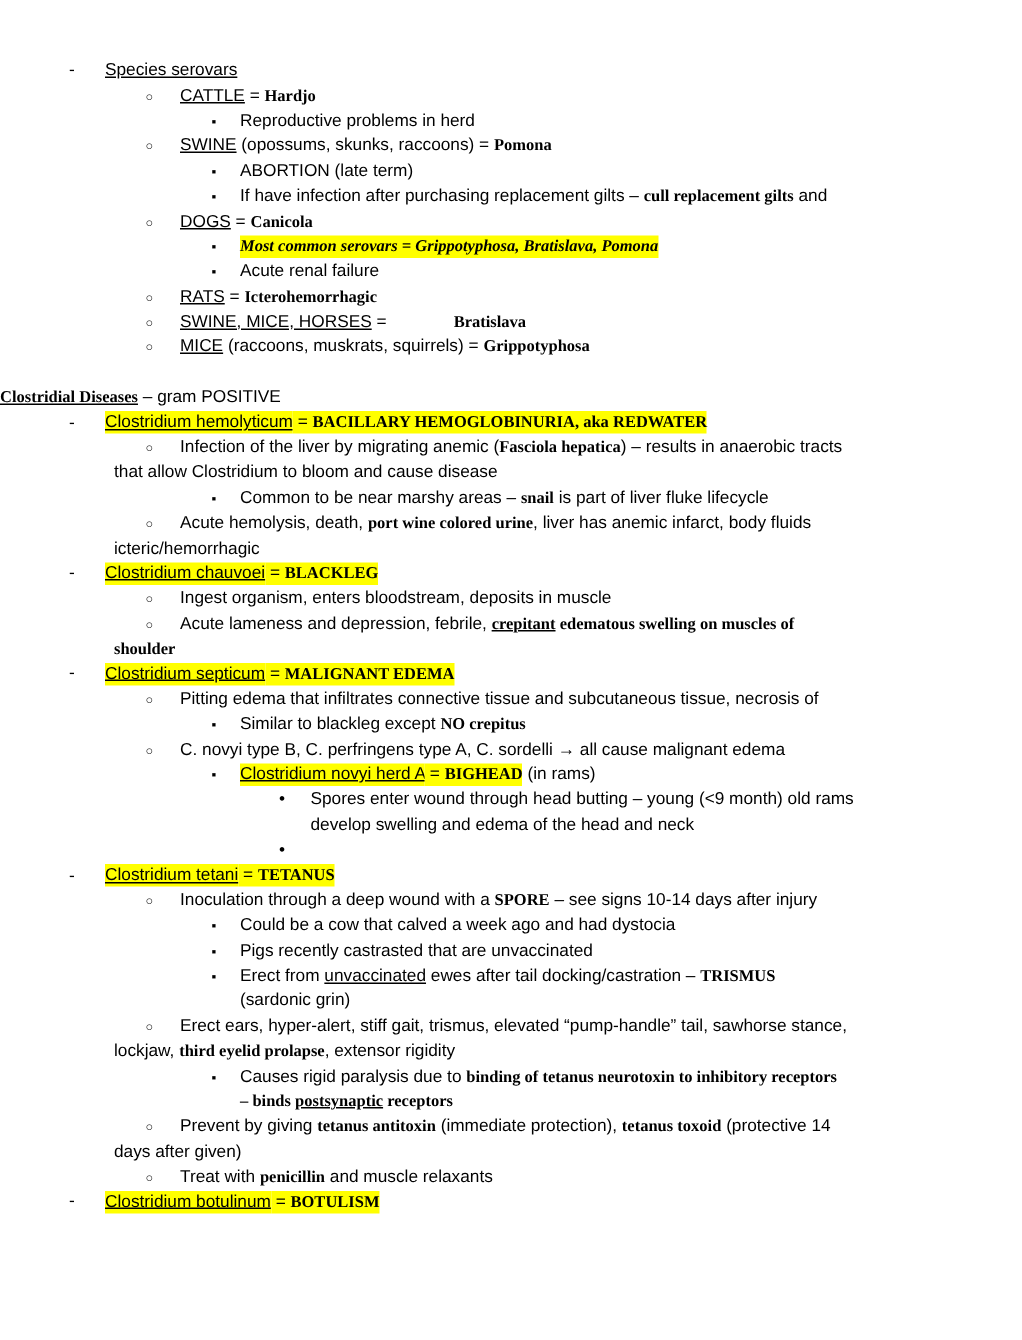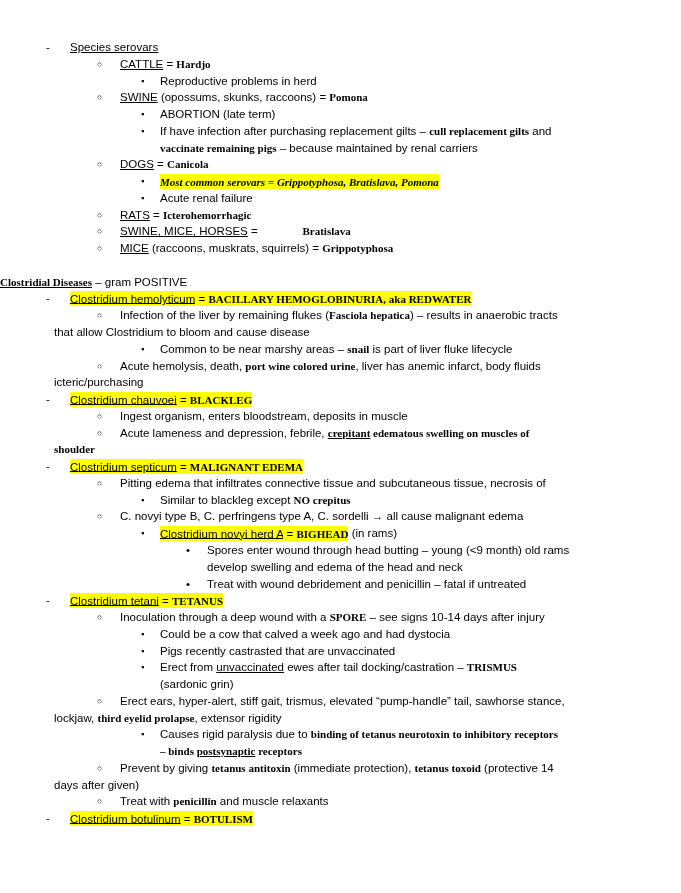--- a/index.html
+++ b/index.html
@@ -16,21 +16,21 @@
     height: 16.78px;
     line-height: 16.78px;
     font-size: 11.5px;
     white-space: pre;
   }
   .h0 { }
   .l1 { padding-left: 70px; }
   .l2 { padding-left: 120px; }
   .l3 { padding-left: 160px; }
   .l4 { padding-left: 207px; }
-  .c2 { padding-left: 54px; }
+  .c2 { padding-left: 76px; }
   .c3 { padding-left: 160px; }
   .c4 { padding-left: 207px; }
   .bullet { position: absolute; top: 0; line-height: 16.78px; }
   .l1 > .bullet { left: 46px; }
   .l2 > .bullet { left: 97px; }
   .l3 > .bullet { left: 141px; }
   .l4 > .bullet { left: 186px; }
   .bullet-dash   { font-size: 11.5px; }
   .bullet-circle { font-size: 8.5px; }
   .bullet-square { font-size: 9px; }
@@ -44,47 +44,46 @@
 <body style="background: rgb(255, 255, 255); color: rgb(0, 0, 0);">
 
 <div class="doc">
   <div>
       <div class="line l1"><span class="bullet bullet-dash">-</span><span class="s-u">Species serovars</span></div>
       <div class="line l2"><span class="bullet bullet-circle">○</span><span class="s-u">CATTLE</span><span class=""> = </span><span class="s-b">Hardjo</span></div>
       <div class="line l3"><span class="bullet bullet-square">▪</span><span class="">Reproductive problems in herd</span></div>
       <div class="line l2"><span class="bullet bullet-circle">○</span><span class="s-u">SWINE</span><span class=""> (opossums, skunks, raccoons) = </span><span class="s-b">Pomona</span></div>
       <div class="line l3"><span class="bullet bullet-square">▪</span><span class="">ABORTION (late term)</span></div>
       <div class="line l3"><span class="bullet bullet-square">▪</span><span class="">If have infection after purchasing replacement gilts – </span><span class="s-b">cull replacement gilts</span><span class=""> and</span></div>
-      <div class="line c3"><span class="s-b">vaccinate remaining pigs</span><span class=""> – because maintained by renal carriers</span></div>
       <div class="line l2"><span class="bullet bullet-circle">○</span><span class="s-u">DOGS</span><span class=""> = </span><span class="s-b">Canicola</span></div>
       <div class="line l3"><span class="bullet bullet-square">▪</span><span class="s-b s-i s-h">Most common serovars = Grippotyphosa, Bratislava, Pomona</span></div>
       <div class="line l3"><span class="bullet bullet-square">▪</span><span class="">Acute renal failure</span></div>
       <div class="line l2"><span class="bullet bullet-circle">○</span><span class="s-u">RATS</span><span class=""> = </span><span class="s-b">Icterohemorrhagic</span></div>
       <div class="line l2"><span class="bullet bullet-circle">○</span><span class="s-u">SWINE, MICE, HORSES</span><span class=""> =              </span><span class="s-b">Bratislava</span></div>
       <div class="line l2"><span class="bullet bullet-circle">○</span><span class="s-u">MICE</span><span class=""> (raccoons, muskrats, squirrels) = </span><span class="s-b">Grippotyphosa</span></div>
       <div class="line blank"></div>
       <div class="line h0"><span class="s-b s-u">Clostridial Diseases</span><span class=""> – gram POSITIVE</span></div>
       <div class="line l1"><span class="bullet bullet-dash">-</span><span class="s-u s-h">Clostridium hemolyticum</span><span class="s-h"> = </span><span class="s-b s-h">BACILLARY HEMOGLOBINURIA, aka REDWATER</span></div>
-      <div class="line l2"><span class="bullet bullet-circle">○</span><span class="">Infection of the liver by remaining flukes (</span><span class="s-b">Fasciola hepatica</span><span class="">) – results in anaerobic tracts</span></div>
+      <div class="line l2"><span class="bullet bullet-circle">○</span><span class="">Infection of the liver by migrating anemic (</span><span class="s-b">Fasciola hepatica</span><span class="">) – results in anaerobic tracts</span></div>
       <div class="line c2"><span class="">that allow Clostridium to bloom and cause disease</span></div>
       <div class="line l3"><span class="bullet bullet-square">▪</span><span class="">Common to be near marshy areas – </span><span class="s-b">snail</span><span class=""> is part of liver fluke lifecycle</span></div>
       <div class="line l2"><span class="bullet bullet-circle">○</span><span class="">Acute hemolysis, death, </span><span class="s-b">port wine colored urine</span><span class="">, liver has anemic infarct, body fluids</span></div>
-      <div class="line c2"><span class="">icteric/purchasing</span></div>
+      <div class="line c2"><span class="">icteric/hemorrhagic</span></div>
       <div class="line l1"><span class="bullet bullet-dash">-</span><span class="s-u s-h">Clostridium chauvoei</span><span class="s-h"> = </span><span class="s-b s-h">BLACKLEG</span></div>
       <div class="line l2"><span class="bullet bullet-circle">○</span><span class="">Ingest organism, enters bloodstream, deposits in muscle</span></div>
       <div class="line l2"><span class="bullet bullet-circle">○</span><span class="">Acute lameness and depression, febrile, </span><span class="s-b s-u">crepitant</span><span class="s-b"> edematous swelling on muscles of</span></div>
       <div class="line c2"><span class="s-b">shoulder</span></div>
       <div class="line l1"><span class="bullet bullet-dash">-</span><span class="s-u s-h">Clostridium septicum</span><span class="s-h"> = </span><span class="s-b s-h">MALIGNANT EDEMA</span></div>
       <div class="line l2"><span class="bullet bullet-circle">○</span><span class="">Pitting edema that infiltrates connective tissue and subcutaneous tissue, necrosis of</span></div>
       <div class="line l3"><span class="bullet bullet-square">▪</span><span class="">Similar to blackleg except </span><span class="s-b">NO crepitus</span></div>
       <div class="line l2"><span class="bullet bullet-circle">○</span><span class="">C. novyi type B, C. perfringens type A, C. sordelli → all cause malignant edema</span></div>
       <div class="line l3"><span class="bullet bullet-square">▪</span><span class="s-u s-h">Clostridium novyi herd A</span><span class="s-h"> = </span><span class="s-b s-h">BIGHEAD</span><span class=""> (in rams)</span></div>
       <div class="line l4"><span class="bullet bullet-disc">•</span><span class="">Spores enter wound through head butting – young (&lt;9 month) old rams</span></div>
       <div class="line c4"><span class="">develop swelling and edema of the head and neck</span></div>
-      <div class="line l4"><span class="bullet bullet-disc">•</span><span class="">Treat with wound debridement and penicillin – fatal if untreated</span></div>
+      <div class="line l4"><span class="bullet bullet-disc">•</span></div>
       <div class="line l1"><span class="bullet bullet-dash">-</span><span class="s-u s-h">Clostridium tetani</span><span class="s-h"> = </span><span class="s-b s-h">TETANUS</span></div>
       <div class="line l2"><span class="bullet bullet-circle">○</span><span class="">Inoculation through a deep wound with a </span><span class="s-b">SPORE</span><span class=""> – see signs 10-14 days after injury</span></div>
       <div class="line l3"><span class="bullet bullet-square">▪</span><span class="">Could be a cow that calved a week ago and had dystocia</span></div>
       <div class="line l3"><span class="bullet bullet-square">▪</span><span class="">Pigs recently castrasted that are unvaccinated</span></div>
       <div class="line l3"><span class="bullet bullet-square">▪</span><span class="">Erect from </span><span class="s-u">unvaccinated</span><span class=""> ewes after tail docking/castration – </span><span class="s-b">TRISMUS</span></div>
       <div class="line c3"><span class="">(sardonic grin)</span></div>
       <div class="line l2"><span class="bullet bullet-circle">○</span><span class="">Erect ears, hyper-alert, stiff gait, trismus, elevated “pump-handle” tail, sawhorse stance,</span></div>
       <div class="line c2"><span class="">lockjaw, </span><span class="s-b">third eyelid prolapse</span><span class="">, extensor rigidity</span></div>
       <div class="line l3"><span class="bullet bullet-square">▪</span><span class="">Causes rigid paralysis due to </span><span class="s-b">binding of tetanus neurotoxin to inhibitory receptors</span></div>
       <div class="line c3"><span class="s-b">– binds </span><span class="s-b s-u">postsynaptic</span><span class="s-b"> receptors</span></div>

